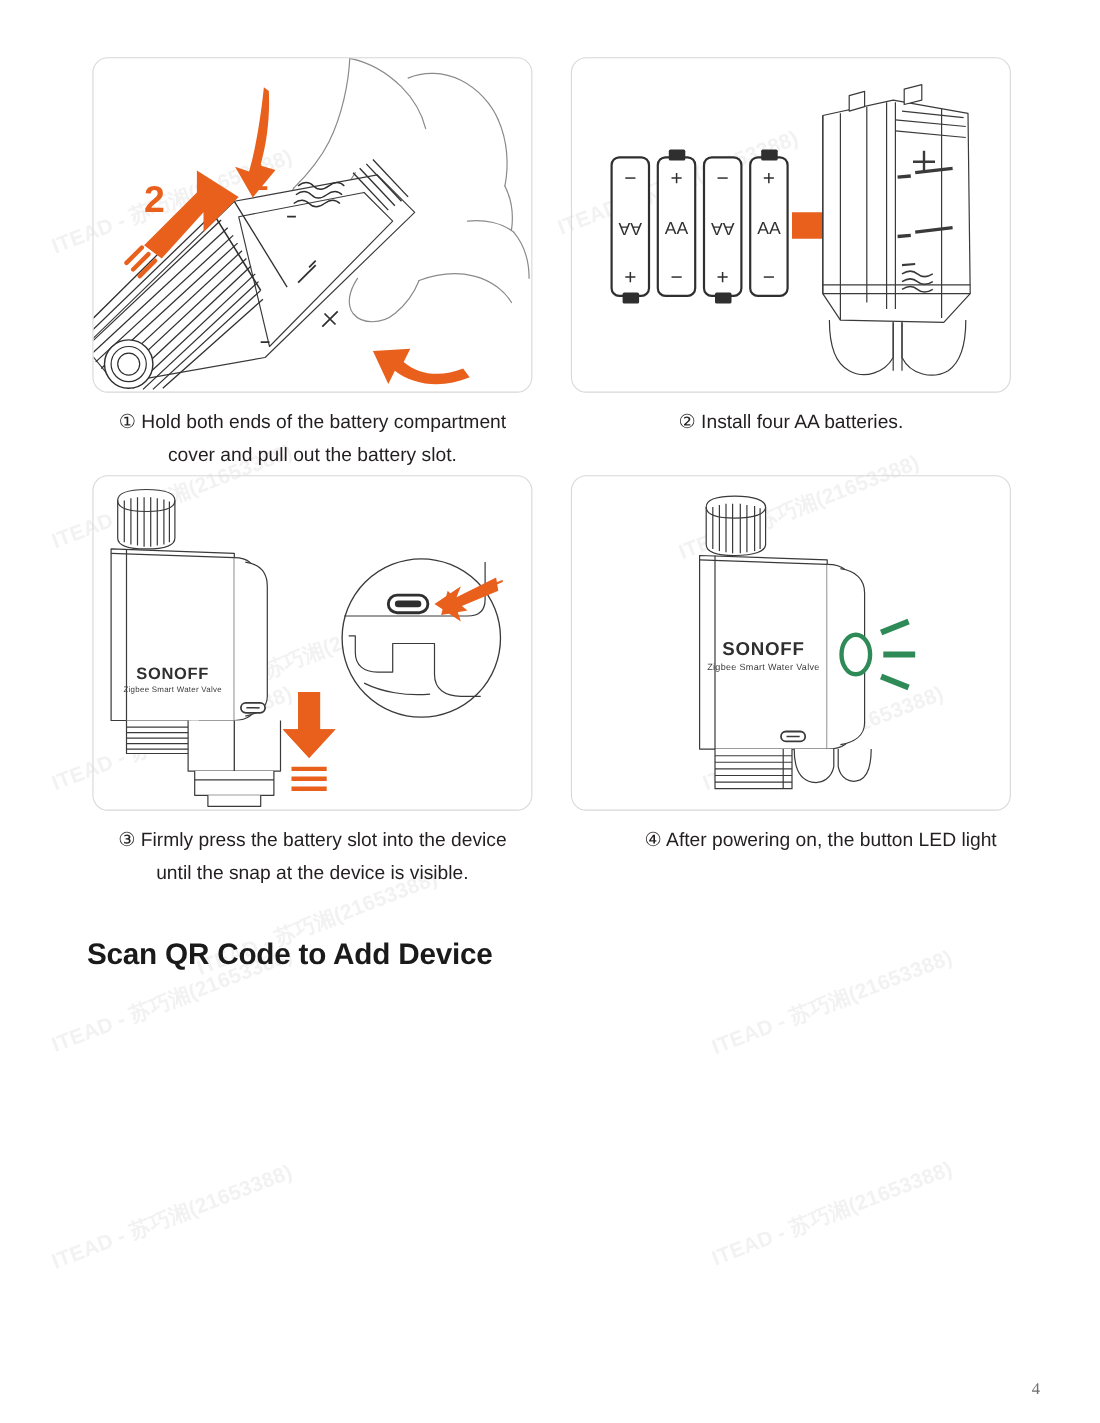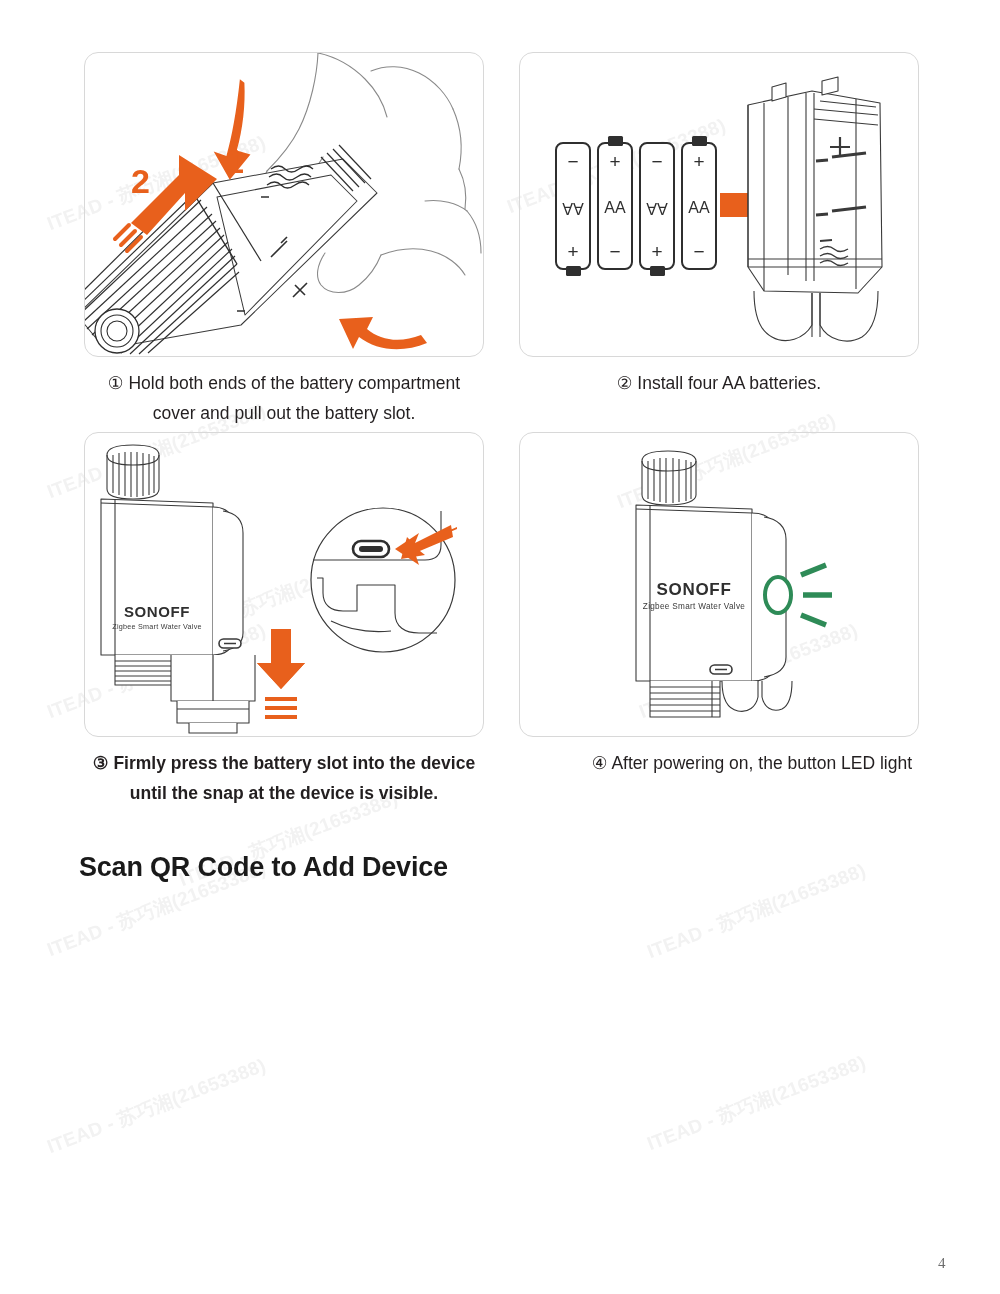--- a/index.html
+++ b/index.html
@@ -78,22 +78,22 @@
   }
 
   
   #panel-1 { left: 84px;  top: 52px;  width: 400px; height: 305px; }
   #panel-2 { left: 519px; top: 52px;  width: 400px; height: 305px; }
   #panel-3 { left: 84px;  top: 432px; width: 400px; height: 305px; }
   #panel-4 { left: 519px; top: 432px; width: 400px; height: 305px; }
 
   #caption-1 { left: 74px;  top: 368px; width: 420px; }
   #caption-2 { left: 509px; top: 368px; width: 420px; }
-  #caption-3 { left: 74px;  top: 748px; width: 420px; font-weight: bold; }
-  #caption-4 { left: 492px; top: 748px; width: 420px; text-align: right; }
+  #caption-3 { left: 74px;  top: 748px; width: 420px; }
+  #caption-4 { left: 536px; top: 748px; width: 420px; }
 
   #scan-heading { left: 79px; top: 852px; }
   #page-num     { left: 938px; top: 1255px; }
 </style>
 </head>
 <body>
 
 <div class="wm-layer">
   <div class="wm" style="left:48px;  top:212px;">ITEAD - 苏巧湘(21653388)</div>
   <div class="wm" style="left:48px;  top:480px;">ITEAD - 苏巧湘(21653388)</div>

